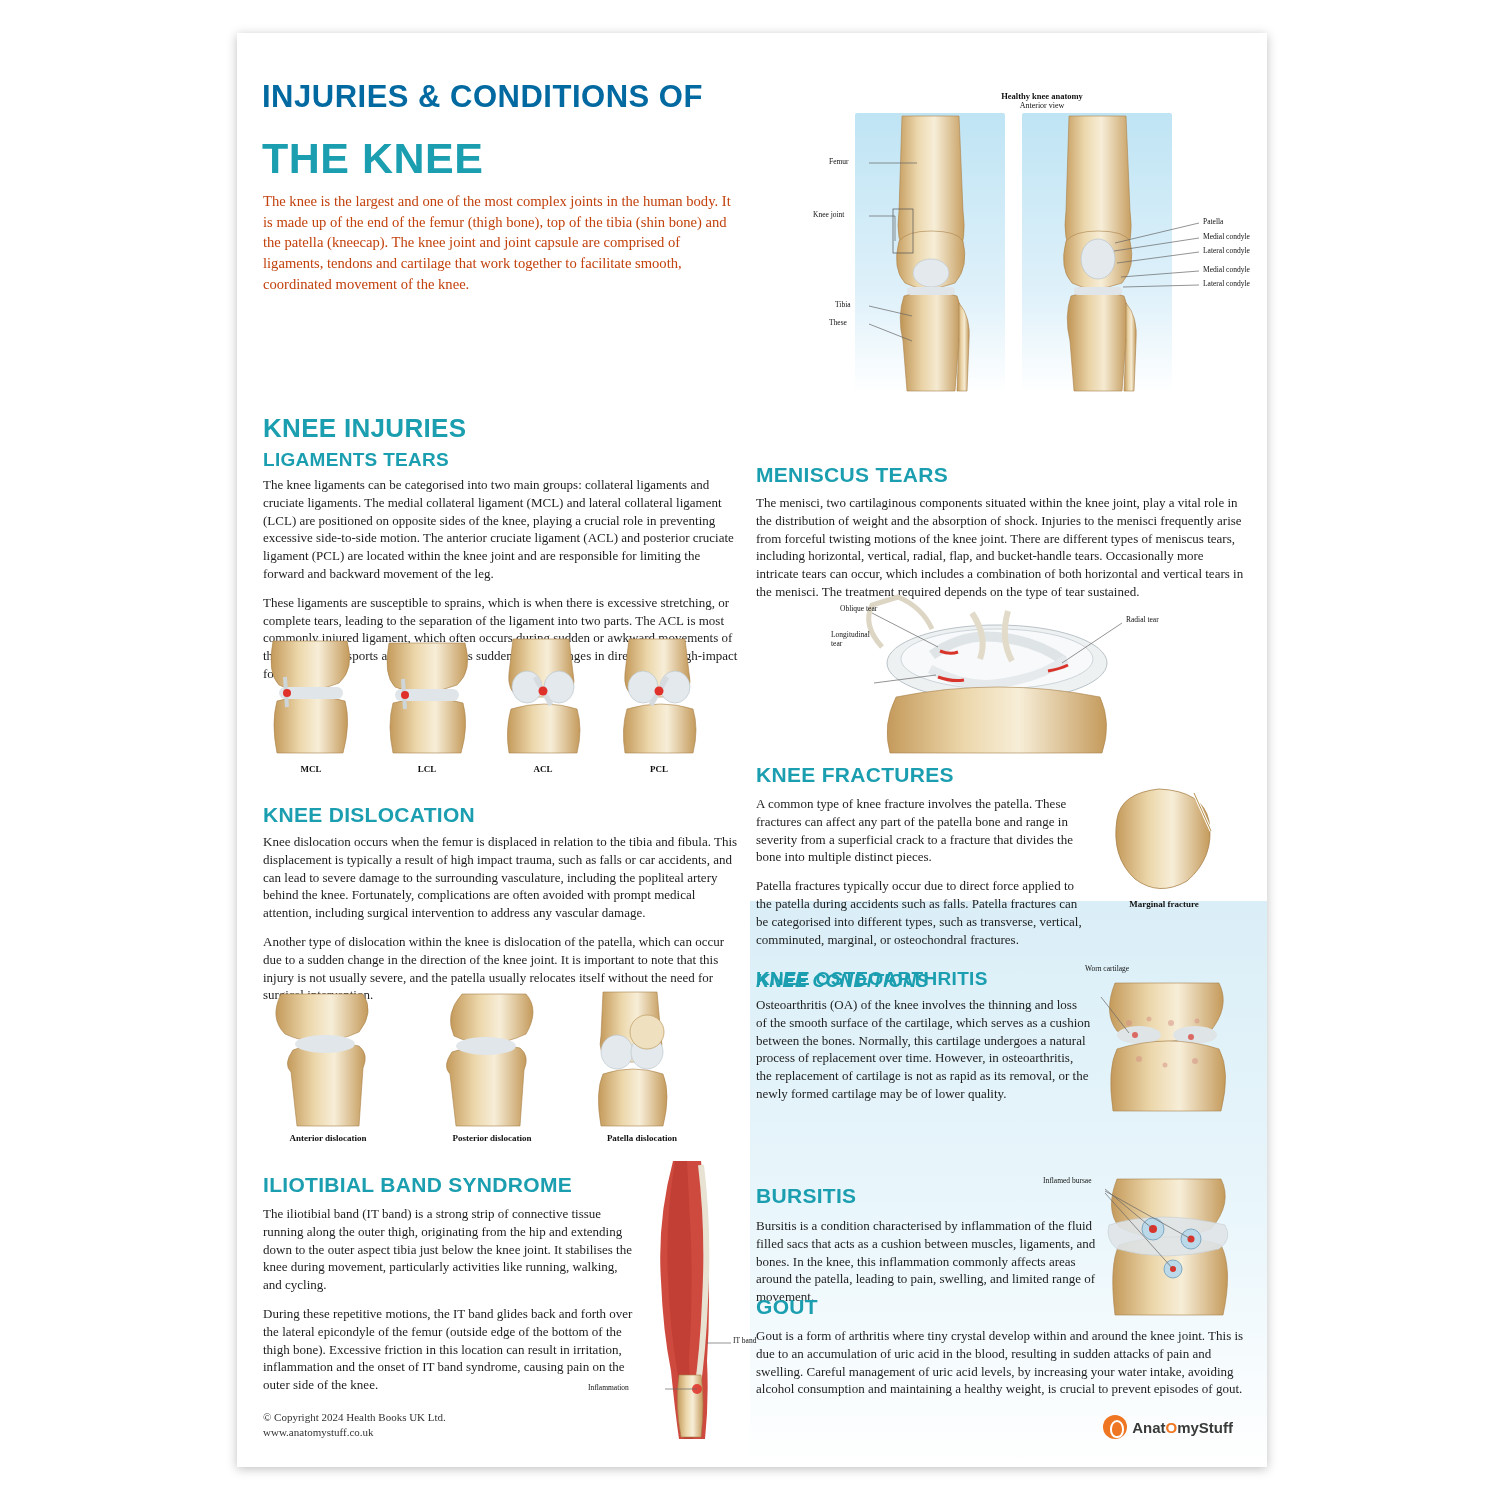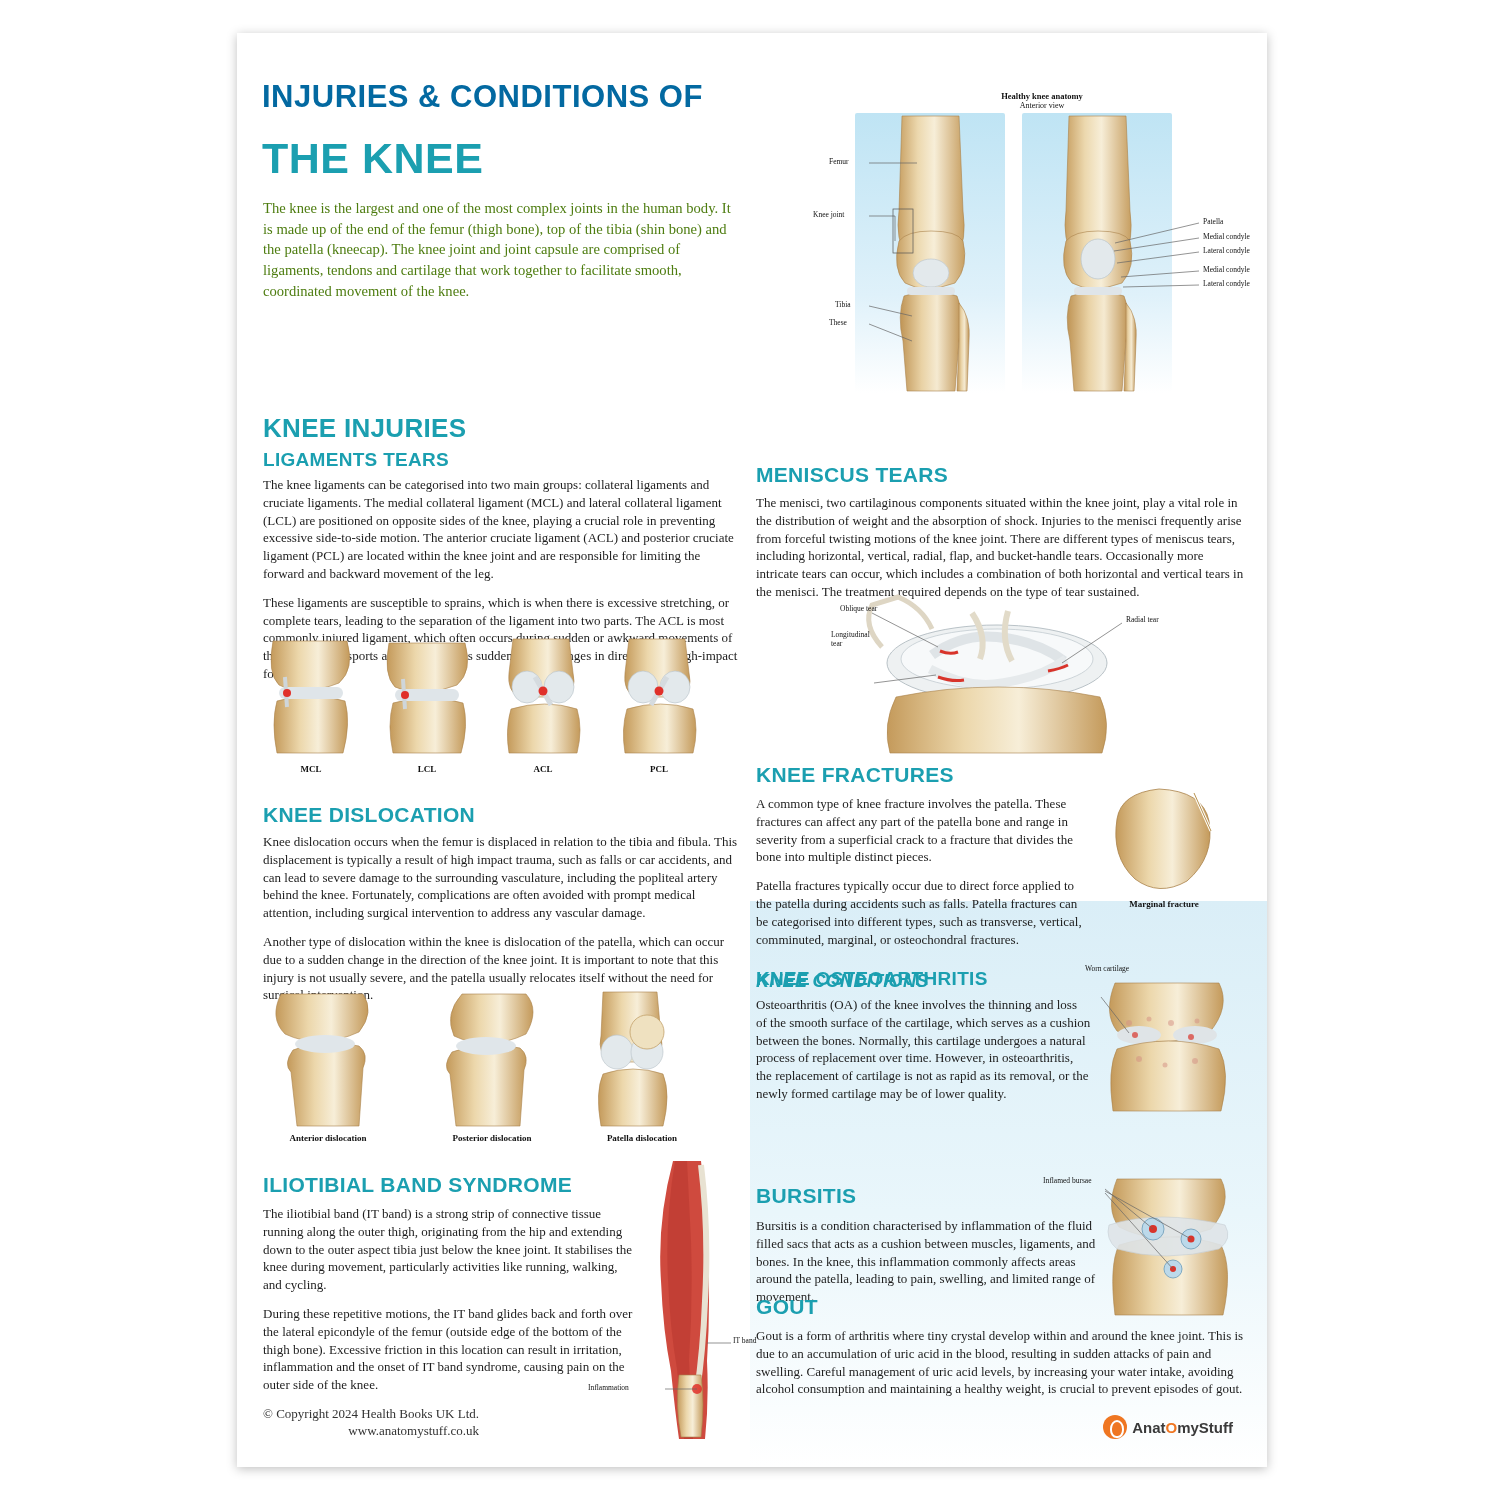--- a/index.html
+++ b/index.html
@@ -40,25 +40,25 @@
     font-family: "Liberation Sans", sans-serif;
     font-weight: bold;
     font-size: 43px;
     letter-spacing: 0.5px;
     color: #1b9fb0;
     line-height: 1;
     margin-top: 12px;
   }
   .intro {
     position: absolute;
-    left: 26px; top: 165px;
+    left: 26px; top: 158px;
     width: 470px;
     font-size: 14.6px;
     line-height: 1.42;
-    color: #4d7c0f;
+    color: #c2410c;
   }
   .intro p { margin: 0 0 14px 0; }
 
   .h-section {
     font-family: "Liberation Sans", sans-serif;
     font-weight: bold;
     color: #1b9fb0;
     font-size: 26px;
     letter-spacing: 0.3px;
   }
@@ -107,24 +107,23 @@
   .sky {
     position: absolute;
     background: linear-gradient(180deg,#bfe4f4 0%, #dff1fa 65%, #ffffff 100%);
     border-radius: 2px;
   }
 
   
   .copyright {
     position: absolute;
     left: 26px; bottom: 27px;
-    font-size: 13px;
+    font-size: 11px;
     color: #333;
     line-height: 1.35;
-    text-align: right;
   }
   .logo {
     position: absolute;
     right: 34px; bottom: 28px;
     display: flex;
     align-items: center;
     gap: 5px;
   }
   .logo-mark {
     width: 24px; height: 24px;

